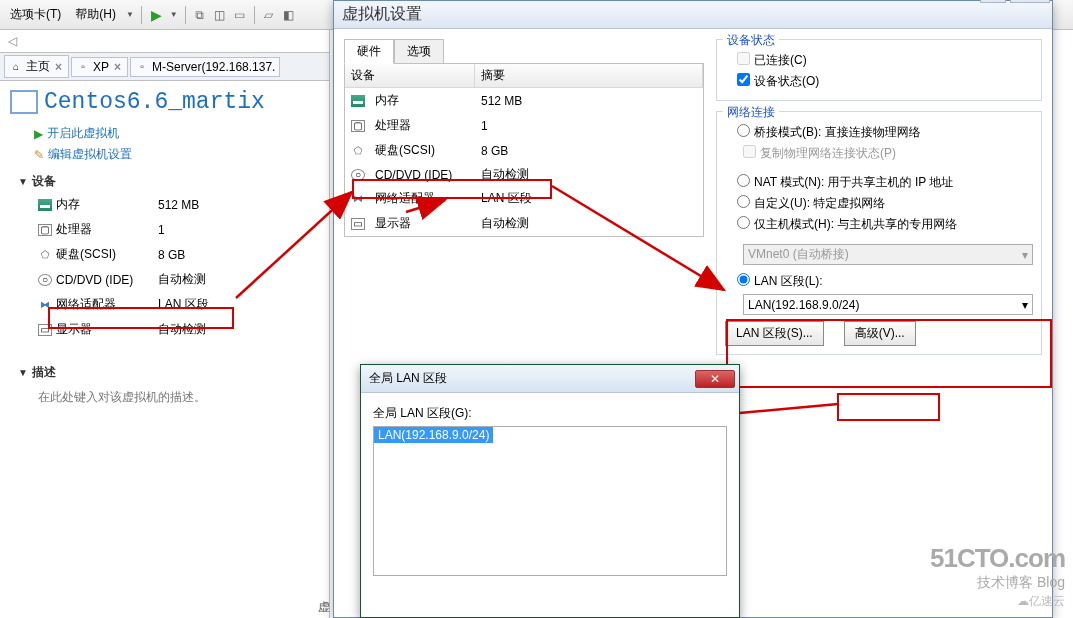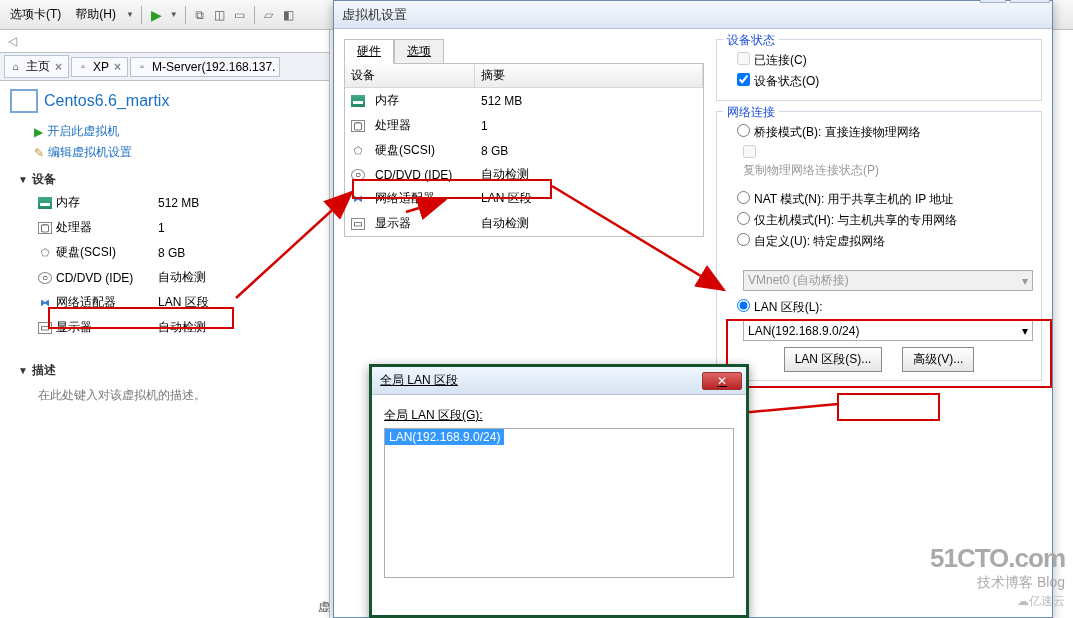--- a/index.html
+++ b/index.html
@@ -10,57 +10,57 @@
 .play-btn { color: #2a9d2a; font-size: 14px; padding: 0 4px; cursor: pointer; }
 .dropdown-arrow { font-size: 8px; color: #555; padding: 0 2px; }
 .tb-icon { width: 18px; height: 18px; display: inline-flex; align-items: center; justify-content: center; color: #666; cursor: pointer; }
 .main-area { display: flex; height: calc(100% - 30px); }
 .left-panel { width: 330px; border-right: 1px solid #c0c0c0; background: #fff; display: flex; flex-direction: column; }
 .tab-strip { height: 28px; background: #eef1f6; border-bottom: 1px solid #c0c0c0; display: flex; align-items: center; padding: 0 4px; gap: 2px; }
 .tab { background: #f8fafd; border: 1px solid #b8c4d4; padding: 2px 4px; display: flex; align-items: center; gap: 3px; font-size: 11px; }
 .tab .close { color: #888; cursor: pointer; font-weight: bold; padding: 0 2px; }
 .vm-title-row { padding: 8px 10px; display: flex; align-items: center; gap: 6px; }
 .vm-title-row .box-icon { width: 28px; height: 24px; border: 2px solid #7aa7d8; }
-.vm-title { color: #1a6fc4; font-size: 16px; }
+.vm-title { color: #1a6fc4; font-size: 23px; font-family: Liberation Mono, monospace; }
 .action-link { color: #1a6fc4; padding: 2px 0 2px 34px; display: flex; align-items: center; gap: 4px; cursor: pointer; }
 .section-hdr { padding: 8px 18px 4px; display: flex; align-items: center; gap: 4px; color: #333; font-weight: bold; }
 .section-hdr .arrow { font-size: 10px; }
 .dev-table { display: grid; grid-template-columns: 120px 1fr; padding: 0 18px 0 38px; row-gap: 4px; }
 .dev-row { display: contents; }
 .dev-cell { padding: 2px 0; display: flex; align-items: center; gap: 4px; }
 .left-hl { position: absolute; left: 48px; top: 307px; width: 186px; height: 22px; border: 2px solid #d40000; pointer-events: none; }
 .desc-text { color: #777; padding: 4px 18px 0 38px; }
 .settings-dlg { position: absolute; left: 333px; top: 0; width: 720px; height: 618px; background: #fff; border: 1px solid #6b8aad; box-shadow: 0 3px 10px rgba(0,0,0,0.3); }
 .dlg-titlebar { height: 28px; background: linear-gradient(#f4f8fd, #dce6f3); display: flex; align-items: center; justify-content: space-between; padding: 0 8px; border-bottom: 1px solid #b8c4d4; }
-.dlg-title { font-size: 13px; color: #333; }
+.dlg-title { font-size: 16px; color: #333; }
 .win-btns { display: flex; gap: 4px; position: absolute; right: 2px; top: -14px; }
 .win-btn { width: 26px; height: 16px; border: 1px solid #aab6c6; background: linear-gradient(#f4f7fc,#dfe7f2); display: flex; align-items: center; justify-content: center; font-size: 10px; cursor: pointer; }
 .win-btn.close { width: 40px; }
 .dlg-body { display: flex; height: calc(100% - 28px); padding: 10px; gap: 12px; }
 .dlg-left { width: 360px; }
-.dlg-tabs { display: flex; border-bottom: 1px solid #c0c0c0; text-decoration: underline; }
+.dlg-tabs { display: flex; border-bottom: 1px solid #c0c0c0; }
 .dlg-tab { padding: 3px 12px; border: 1px solid #c0c0c0; border-bottom: none; background: #f0f0f0; cursor: pointer; }
 .dlg-tab.active { background: #fff; border-bottom: 1px solid #fff; margin-bottom: -1px; }
 .dev-list { border: 1px solid #c0c0c0; border-top: none; }
 .dev-list-hdr { display: flex; background: linear-gradient(#fcfcfc,#ececec); border-bottom: 1px solid #d8d8d8; }
 .dev-list-hdr span { padding: 3px 6px; border-right: 1px solid #d8d8d8; }
 .col-dev { width: 130px; }
 .col-sum { flex: 1; }
 .dev-list-row { display: flex; padding: 2px 0; }
 .dev-list-row span { padding: 1px 6px; display: flex; align-items: center; gap: 4px; }
 .dlg-right { flex: 1; position: relative; }
 .groupbox { border: 1px solid #d0d8e4; padding: 10px 8px 8px; margin-bottom: 10px; position: relative; }
 .groupbox-title { position: absolute; top: -8px; left: 6px; background: #fff; padding: 0 4px; color: #1d4ed8; }
 .chk-row, .rdo-row { display: flex; align-items: flex-start; gap: 4px; padding: 2px 12px; }
-.indent { padding-left: 18px; flex-direction: column; }
+.indent { padding-left: 18px; }
 .combo { width: 100%; height: 21px; border: 1px solid #abadb3; padding: 0 4px; background: #fff; display: flex; align-items: center; justify-content: space-between; }
 .combo.disabled { background: #f0f0f0; color: #999; }
-.btn-row { display: flex; justify-content: center; gap: 20px; margin-top: 6px; }
+.btn-row { display: flex; justify-content: flex-start; gap: 20px; margin-top: 6px; }
 .btn { padding: 3px 10px; border: 1px solid #8a8a8a; background: linear-gradient(#fefefe,#e6e6e6); cursor: pointer; }
-.lan-dlg { position: absolute; left: 369px; top: 364px; width: 380px; height: 254px; background: #fff; border: 3px solid #14532d; box-shadow: 0 3px 10px rgba(0,0,0,0.4); z-index: 10; text-decoration: underline; }
+.lan-dlg { position: absolute; left: 360px; top: 364px; width: 380px; height: 254px; background: #fff; border: 1px solid #14532d; box-shadow: 0 3px 10px rgba(0,0,0,0.4); z-index: 10; }
 .lan-titlebar { height: 28px; background: linear-gradient(#f0f6fd,#d6e3f2); display: flex; align-items: center; justify-content: space-between; padding: 0 0 0 8px; border-bottom: 1px solid #b8c4d4; }
 .lan-close-btn { width: 40px; height: 18px; background: linear-gradient(#d66,#b22); color: #fff; display: flex; align-items: center; justify-content: center; border: 1px solid #933; border-radius: 2px; margin-right: 4px; cursor: pointer; }
 .lan-body { padding: 12px; }
 .lan-list { width: 100%; height: 150px; border: 1px solid #abadb3; margin-top: 4px; }
 .lan-sel { background: #3399ff; color: #fff; padding: 1px 4px; display: inline-block; }
 .lan-btns { display: flex; justify-content: center; gap: 16px; margin-top: 8px; }
 .icon-mini { width: 14px; height: 12px; display: inline-flex; align-items: center; justify-content: center; font-size: 10px; }
 .mem-icon { background: linear-gradient(#4a8,#286); color: #fff; }
 .cpu-icon { border: 1px solid #888; }
 .disk-icon { color: #666; }
@@ -257,27 +257,27 @@
         <label class="chk-row indent" style="color:#999;">
             <input type="checkbox" disabled="" style="">
             <span>复制物理网络连接状态(P)</span>
           </label>
         <label class="rdo-row" style="margin-top:8px;">
             <input type="radio" name="nc" style="">
             <span>NAT 模式(N): 用于共享主机的 IP 地址</span>
           </label>
         <label class="rdo-row">
             <input type="radio" name="nc" style="">
-            <span>仅主机模式(H): 与主机共享的专用网络</span>
+            <span>自定义(U): 特定虚拟网络</span>
           </label>
         <label class="rdo-row">
             <input type="radio" name="nc" style="">
-            <span>自定义(U): 特定虚拟网络</span>
-          </label>
-        <div class="indent" style="margin:18px 0 6px;">
+            <span>仅主机模式(H): 与主机共享的专用网络</span>
+          </label>
+        <div class="indent" style="margin:9px 0 6px;">
           <div class="combo disabled">
               <span>VMnet0 (自动桥接)</span>
               <span>▾</span>
             </div>
         </div>
         <label class="rdo-row">
             <input type="radio" name="nc" checked="" style="">
             <span>LAN 区段(L):</span>
           </label>
         <div class="indent" style="margin:2px 0;">

